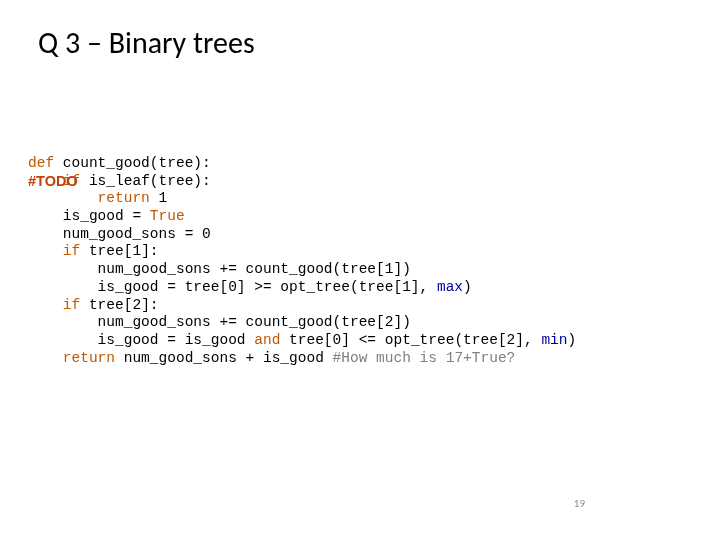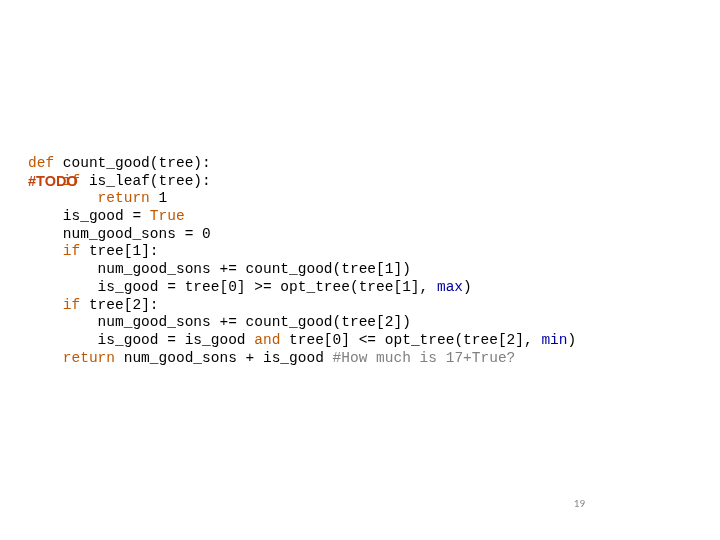--- a/index.html
+++ b/index.html
@@ -32,20 +32,21 @@
     font-family: Liberation Sans, sans-serif;
     font-size: 14.5px;
     font-weight: bold;
     color: #c2410c;
   }
 </style>
 </head>
 <body>
 
 <div class="slide">
+  <div class="title">Q 3 – Binary trees</div>
 
   <div class="code-block"><span class="kw-orange">def</span><span> count_good(tree):</span>
 <span class="kw-orange">    if</span><span> is_leaf(tree):</span>
 <span class="kw-orange">        return</span><span> 1</span>
 <span>    is_good = </span><span class="kw-orange">True</span>
 <span>    num_good_sons = 0</span>
 <span class="kw-orange">    if</span><span> tree[1]:</span>
 <span>        num_good_sons += count_good(tree[1])</span>
 <span>        is_good = tree[0] &gt;= opt_tree(tree[1], </span><span class="kw-blue">max</span><span>)</span>
 <span class="kw-orange">    if</span><span> tree[2]:</span>

